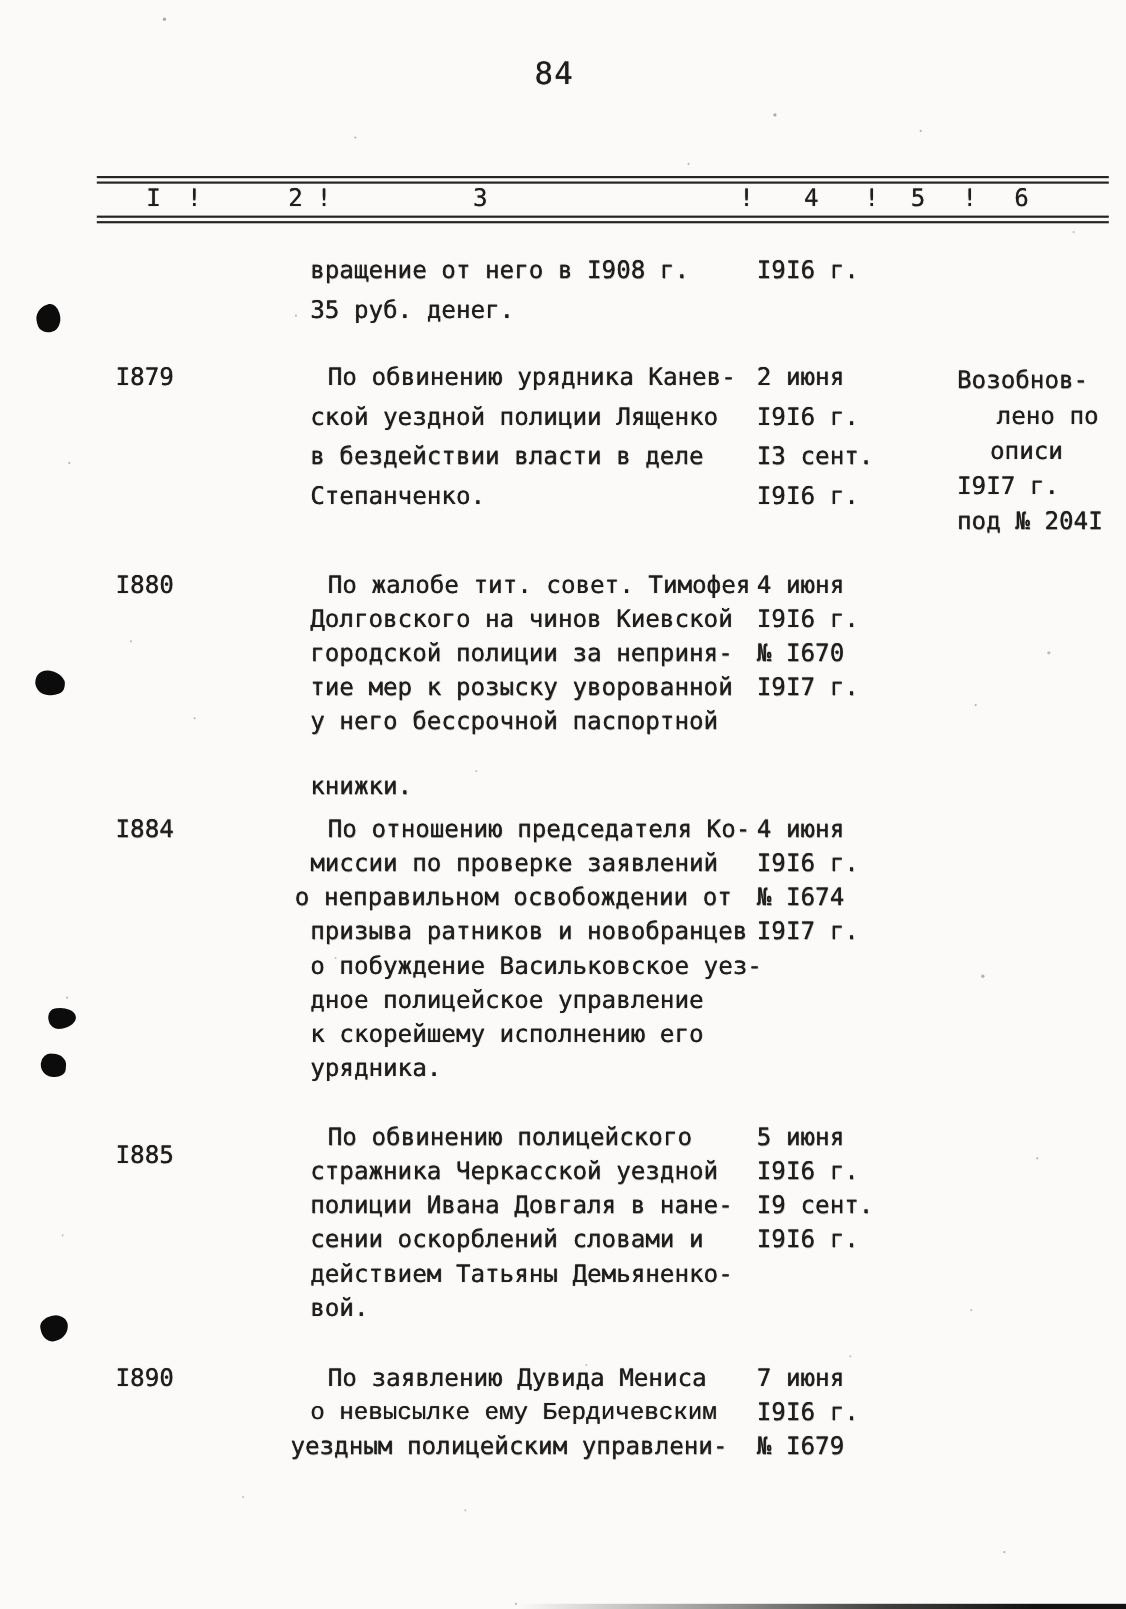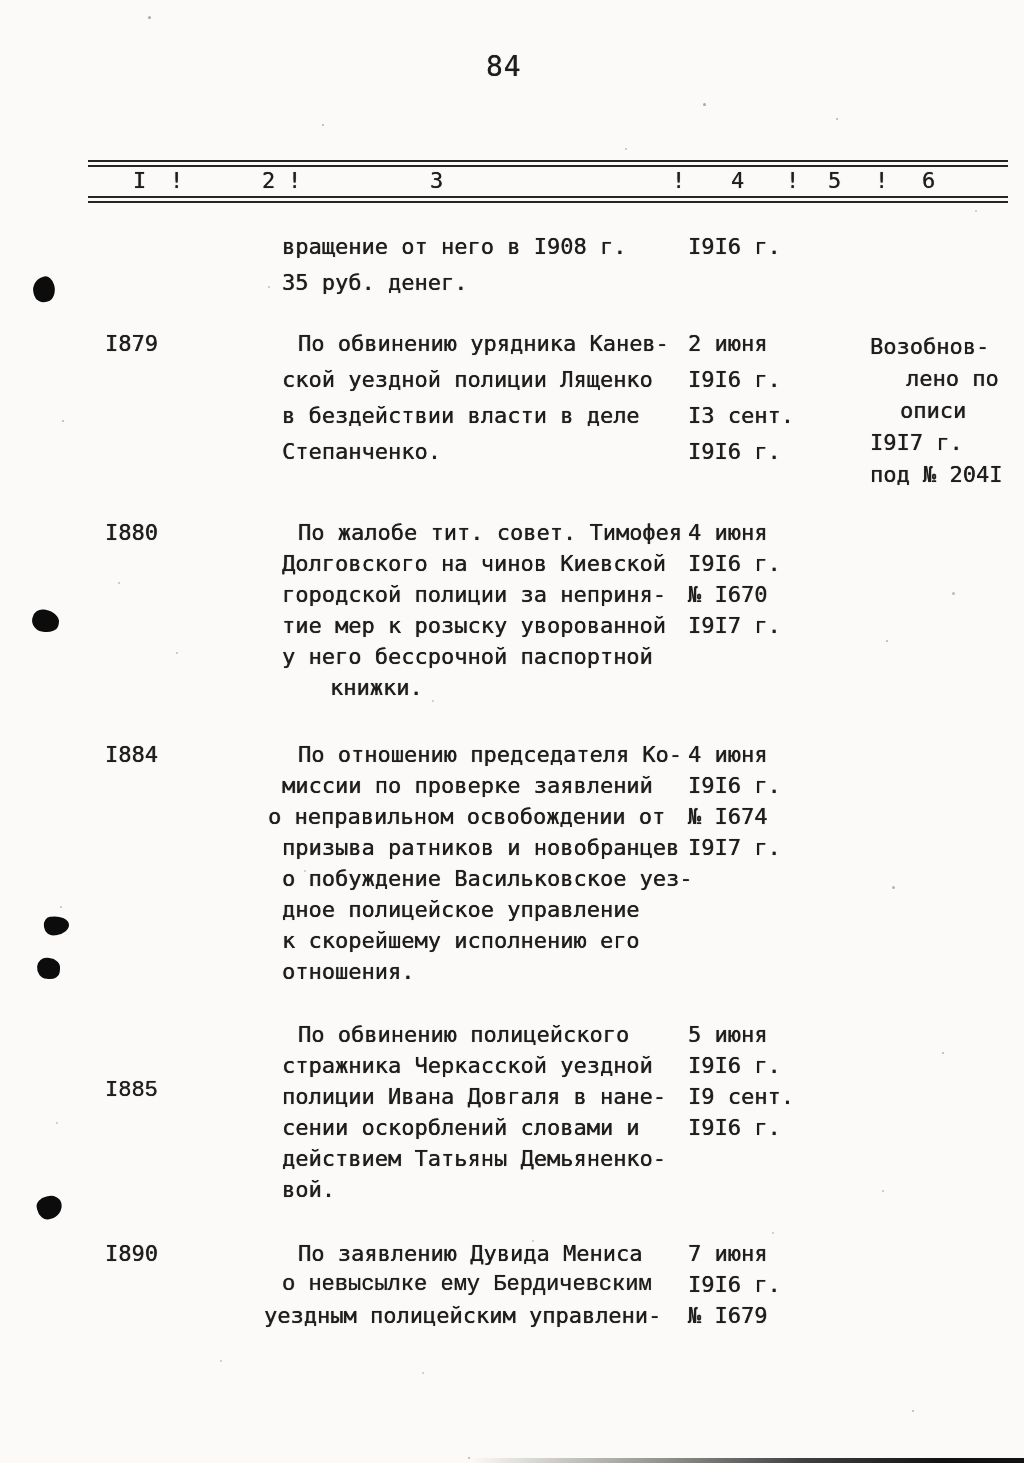--- a/index.html
+++ b/index.html
@@ -92,43 +92,43 @@
         <div class="line" style="left: 870px; top: 432px;">I9I7 г.</div>
         <div class="line" style="left: 870px; top: 464px;">под № 204I</div>
       </div>
       <div>
         <div class="line" style="left: 105px; top: 522px;">I880</div>
         <div class="line" style="left: 298px; top: 522px;">По жалобе тит. совет. Тимофея</div>
         <div class="line" style="left: 282px; top: 553px;">Долговского на чинов Киевской</div>
         <div class="line" style="left: 282px; top: 584px;">городской полиции за неприня-</div>
         <div class="line" style="left: 282px; top: 615px;">тие мер к розыску уворованной</div>
         <div class="line" style="left: 282px; top: 646px;">у него бессрочной паспортной</div>
-        <div class="line" style="left: 282px; top: 677px; margin-left: 48px;">книжки.</div>
+        <div class="line" style="left: 282px; top: 705px;">книжки.</div>
         <div class="line" style="left: 688px; top: 522px;">4 июня</div>
         <div class="line" style="left: 688px; top: 553px;">I9I6 г.</div>
         <div class="line" style="left: 688px; top: 584px;">№ I670</div>
         <div class="line" style="left: 688px; top: 615px;">I9I7 г.</div>
       </div>
       <div>
         <div class="line" style="left: 105px; top: 744px;">I884</div>
         <div class="line" style="left: 298px; top: 744px;">По отношению председателя Ко-</div>
         <div class="line" style="left: 282px; top: 775px;">миссии по проверке заявлений</div>
         <div class="line" style="left: 268px; top: 806px;">о неправильном освобождении от</div>
         <div class="line" style="left: 282px; top: 837px;">призыва ратников и новобранцев</div>
         <div class="line" style="left: 282px; top: 868px;">о побуждение Васильковское уез-</div>
         <div class="line" style="left: 282px; top: 899px;">дное полицейское управление</div>
         <div class="line" style="left: 282px; top: 930px;">к скорейшему исполнению его</div>
-        <div class="line" style="left: 282px; top: 961px;">отношения.</div>
+        <div class="line" style="left: 282px; top: 961px;">урядника.</div>
         <div class="line" style="left: 688px; top: 744px;">4 июня</div>
         <div class="line" style="left: 688px; top: 775px;">I9I6 г.</div>
         <div class="line" style="left: 688px; top: 806px;">№ I674</div>
         <div class="line" style="left: 688px; top: 837px;">I9I7 г.</div>
       </div>
       <div>
-        <div class="line" style="left: 105px; top: 1080px; font-family: Liberation Mono, monospace;">I885</div>
+        <div class="line" style="left: 105px; top: 1040px;">I885</div>
         <div class="line" style="left: 298px; top: 1024px;">По обвинению полицейского</div>
         <div class="line" style="left: 282px; top: 1055px;">стражника Черкасской уездной</div>
         <div class="line" style="left: 282px; top: 1086px;">полиции Ивана Довгаля в нане-</div>
         <div class="line" style="left: 282px; top: 1117px;">сении оскорблений словами и</div>
         <div class="line" style="left: 282px; top: 1148px;">действием Татьяны Демьяненко-</div>
         <div class="line" style="left: 282px; top: 1179px;">вой.</div>
         <div class="line" style="left: 688px; top: 1024px;">5 июня</div>
         <div class="line" style="left: 688px; top: 1055px;">I9I6 г.</div>
         <div class="line" style="left: 688px; top: 1086px;">I9 сент.</div>
         <div class="line" style="left: 688px; top: 1117px;">I9I6 г.</div>

